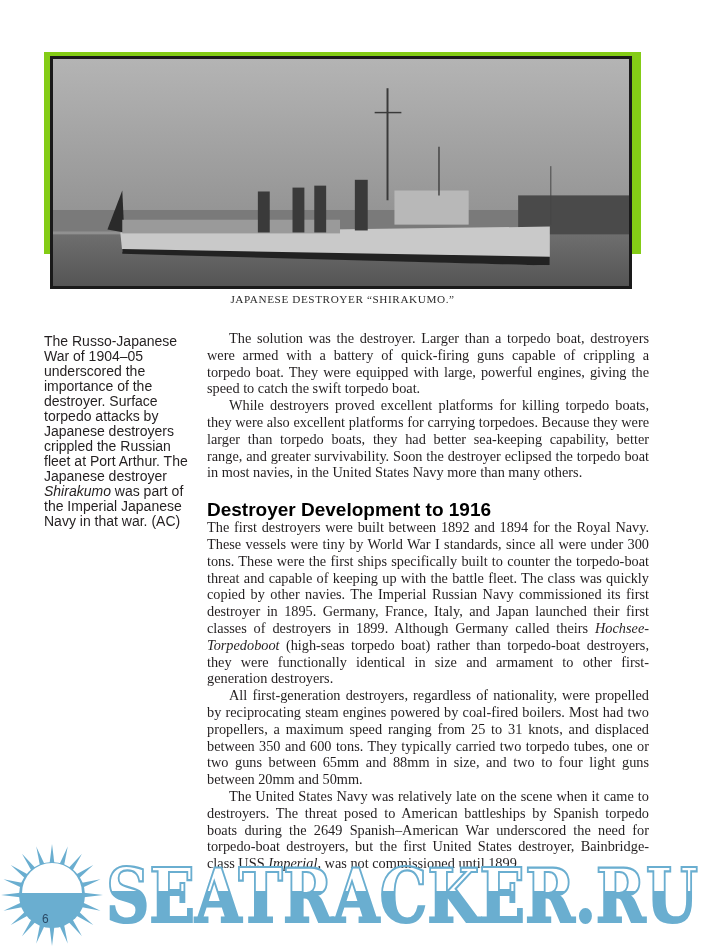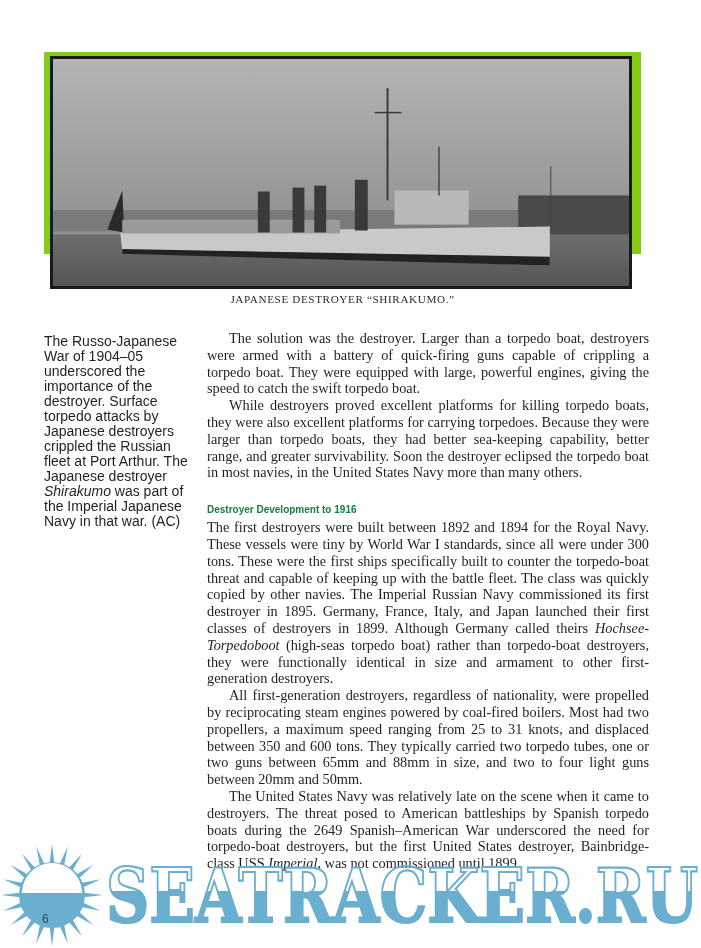--- a/index.html
+++ b/index.html
@@ -12,21 +12,21 @@
   .photo-caption { position:absolute; left:0; right:0; top:241px; text-align:center; font-size:11.2px; letter-spacing:0.6px; color:#2a2a2a; font-family:"Liberation Serif",serif; }
 
   
   .side-caption { position:absolute; left:44px; top:334px; width:148px; font-family:"Liberation Sans","DejaVu Sans",sans-serif; font-size:14px; line-height:15px; color:#231f20; }
   .side-caption i { font-style:italic; }
 
   
   .main { position:absolute; left:207px; top:330px; width:442px; font-size:14.3px; line-height:16.8px; text-align:justify; }
   .main p { margin:0; text-indent:0; }
   .main p.indent { text-indent:22px; }
-  .main h2 { font-family:"Liberation Sans","DejaVu Sans",sans-serif; font-weight:bold; font-size:10px; margin:20px 0 1px 0; line-height:17px; color:#15803d; }
+  .main h2 { font-family:"Liberation Sans","DejaVu Sans",sans-serif; font-weight:bold; font-size:19px; margin:20px 0 1px 0; line-height:17px; color:#000000; }
   .main i { font-style:italic; }
 
   .page-number { position:absolute; left:42px; top:912px; font-family:"Liberation Sans",sans-serif; font-size:12px; color:#2a4a66; z-index:3; }
 
   
   .wm-sun { position:absolute; left:0px; top:843px; width:104px; height:104px; z-index:2; }
   .wm-text { position:absolute; left:104px; top:858px; width:600px; height:70px; z-index:2; pointer-events:none; }
 </style>
 </head>
 <body>

